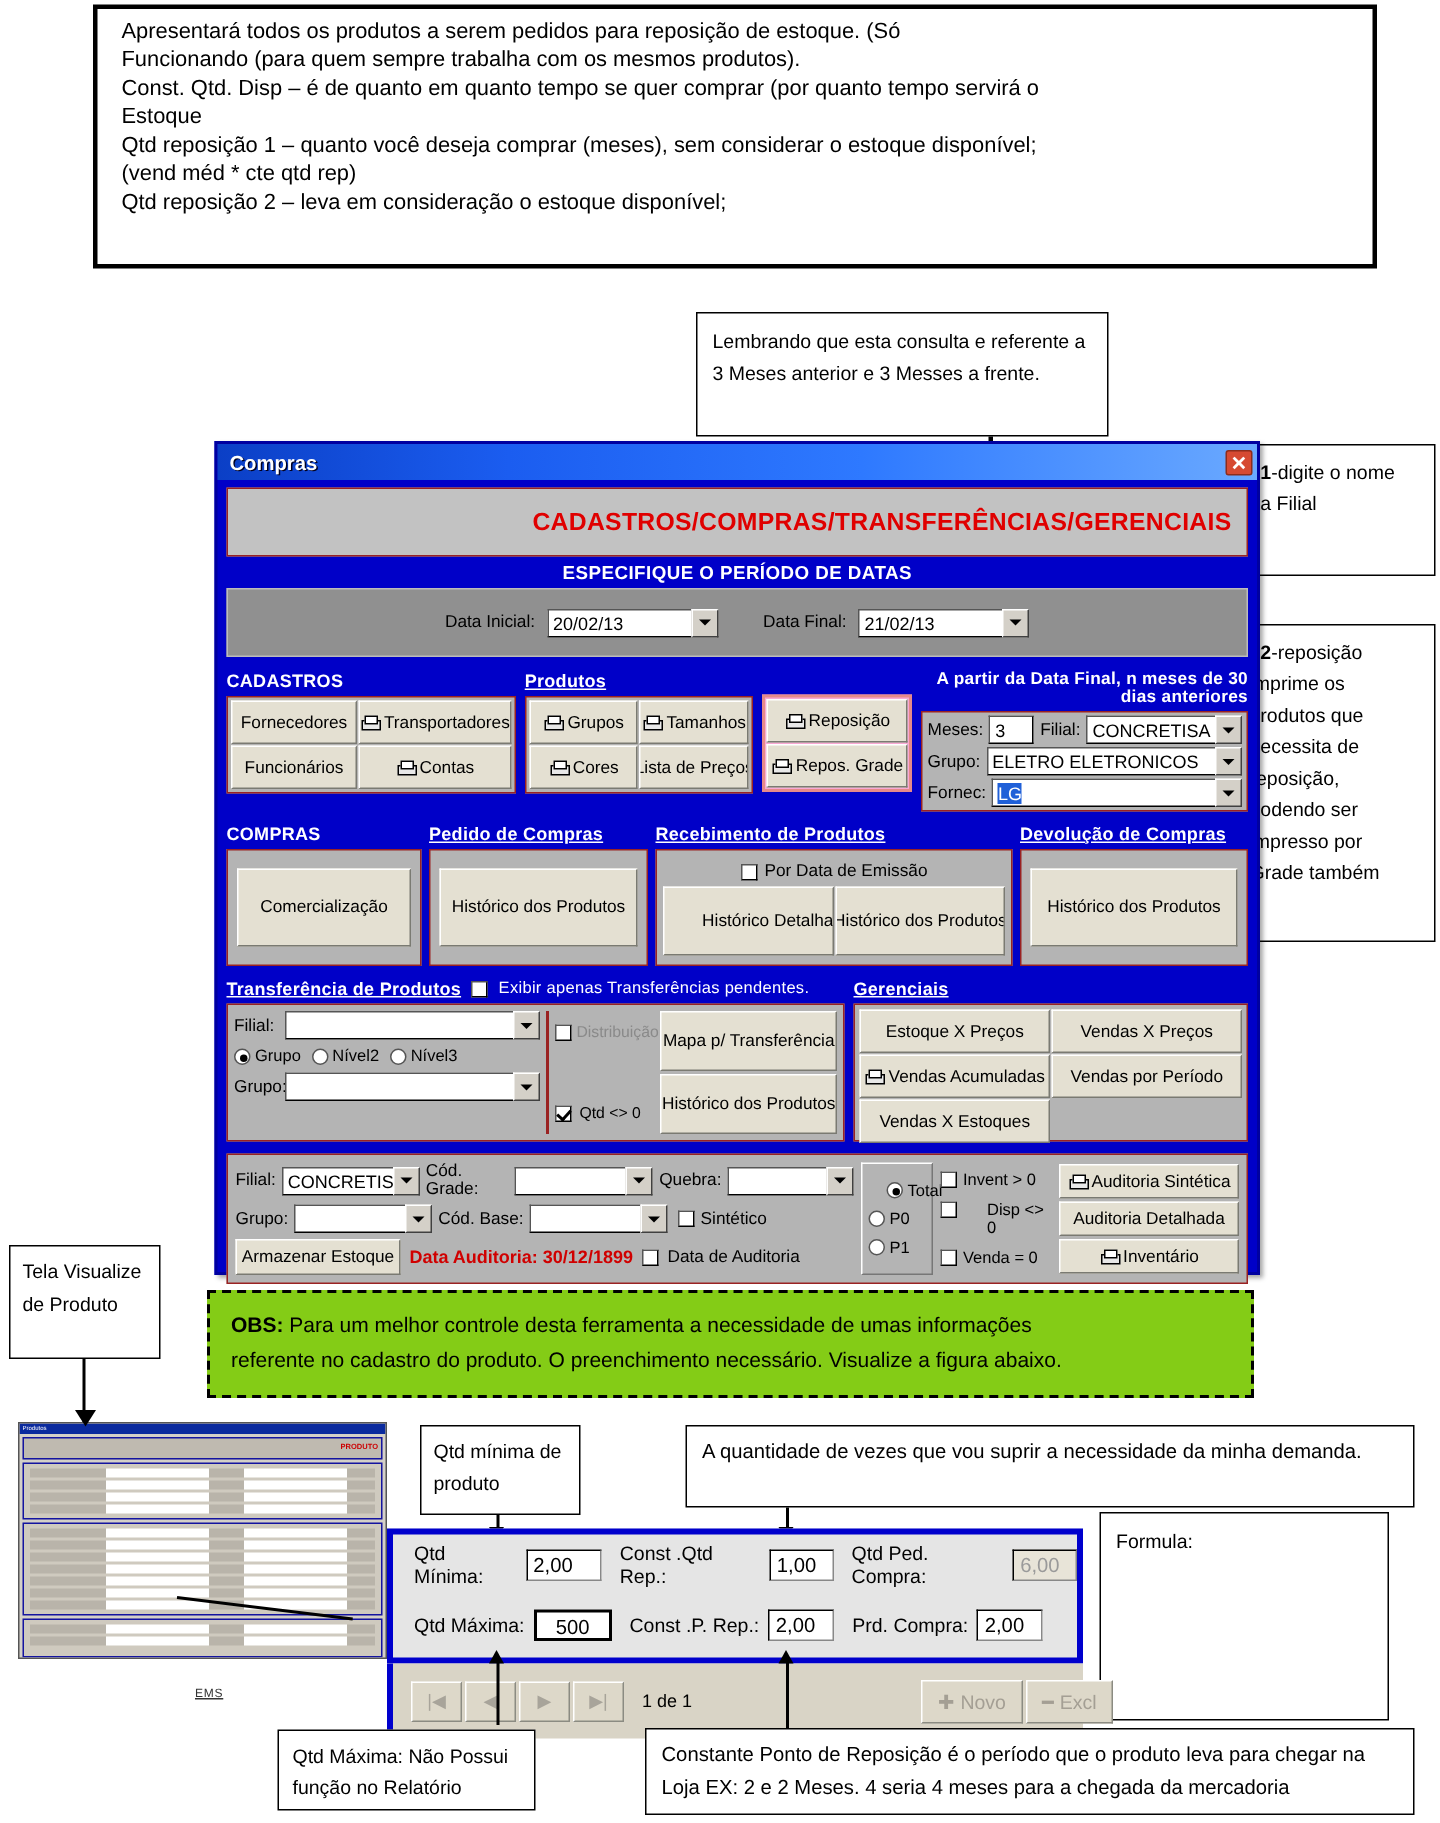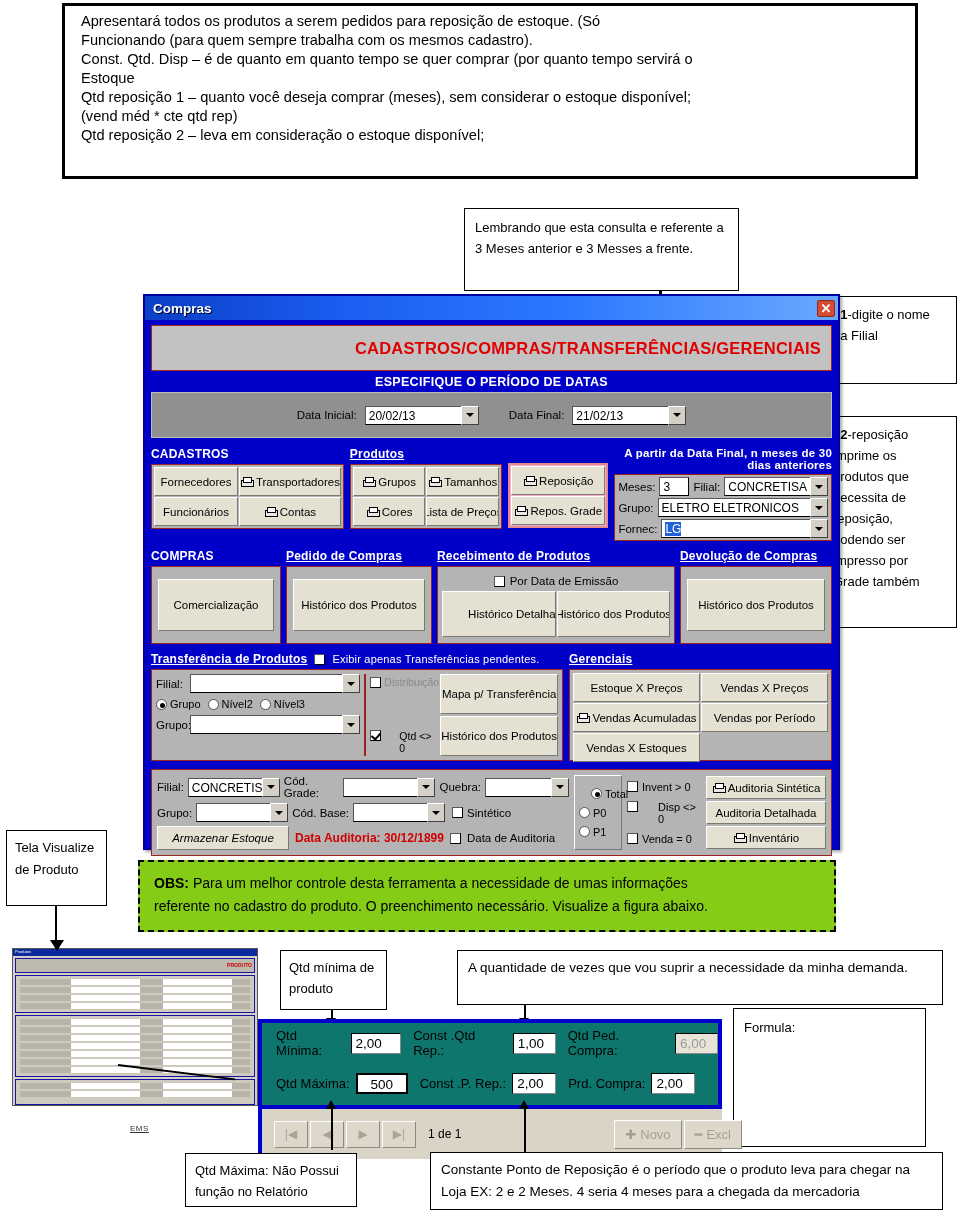--- a/index.html
+++ b/index.html
@@ -135,21 +135,21 @@
   #thumb {
     left:12px; top:948px; width:246px; height:158px;
     border:1px solid #555; background:#d4d0c8; overflow:hidden;
   }
   #thumb .tbar{ height:7px; background:#0a2a9e; color:#fff; font-size:4px; padding-left:2px;}
   #thumb .lnrow{ height:6px; margin:2px 3px; background:linear-gradient(to right,#b9b4aa 0 22%,#ffffff 22% 52%,#b9b4aa 52% 62%,#ffffff 62% 92%,#b9b4aa 92% 100%); }
 
   
   #prodform {
     left:258px; top:1019px; width:464px; height:90px;
-    background:#0f766e; border:4px solid #0000cd;
+    background:#e5e5e5; border:4px solid #0000cd;
   }
   #prodform .fr { display:flex; align-items:center; height:40px; padding-left:14px; gap:6px; }
   .flbl{ font-size:13px; }
   .fval{
     background:#fff; border:1px solid #000; border-right-color:#888; border-bottom-color:#888;
     height:21px; line-height:19px; font-size:13.5px; padding:0 4px;
   }
   .fval.dim{ color:#9a9a9a; background:#e8e4d8; }
   .fval.hl{ border:2px solid #000; text-align:center; }
 
@@ -171,21 +171,21 @@
     color:#a49f94; font-size:13px; padding:0 10px;
   }
 
   .dashbox{ border:2px dashed #000; background:#84cc16; }
 </style>
 </head>
 <body>
 
 <div class="abs" id="top-box">
   <div class="line">Apresentará todos os produtos a serem pedidos para reposição de estoque. (Só</div>
-  <div class="line">Funcionando (para quem sempre trabalha com os mesmos cadastro).</div>
+  <div class="line">Funcionando (para quem sempre trabalha com os mesmos produtos).</div>
   <div class="line">Const. Qtd. Disp – é de quanto em quanto tempo se quer comprar (por quanto tempo servirá o</div>
   <div class="line">Estoque</div>
   <div class="line">Qtd reposição 1 – quanto você deseja comprar (meses), sem considerar o estoque disponível;</div>
   <div class="line">(vend méd * cte qtd rep)</div>
   <div class="line">Qtd reposição 2 – leva em consideração o estoque disponível;</div>
 </div>
 
 <div class="abs callout" id="co-consulta" style="left:464px; top:208px; width:275px; height:83px; padding:8px 10px;">
   <div class="t">Lembrando que esta consulta e referente a 3 Meses anterior e 3 Messes a frente.</div>
 </div>
@@ -395,21 +395,21 @@
                     <i></i>
                   </span>
               </span>
             </div>
           </div>
           <div style="width:72px; display:flex; flex-direction:column; justify-content:center; gap:18px; font-size:10.5px; color:#8a8a8a; border-left:2px solid #9a2222; padding-left:4px;">
             <div style="display:flex; align-items:center; gap:3px;">
               <span class="chk"></span>
               <span>Distribuição</span>
             </div>
-            <div style="display:flex; align-items:flex-start; gap:18px; color:#000;margin-top:24px;">
+            <div style="display:flex; align-items:flex-end; gap:5px; color:#000;margin-top:24px;">
               <span class="chk on"></span>
               <span>Qtd &lt;&gt; 0</span>
             </div>
           </div>
           <div style="flex:1; display:flex; flex-direction:column; gap:2px;">
             <div class="gbtn" style="height:40px;">Mapa p/ Transferência</div>
             <div class="gbtn" style="height:40px;">Histórico dos Produtos</div>
           </div>
         </div>
       </div>
@@ -467,21 +467,21 @@
           <span class="combo">
             <span class="tbox" style="width:74px;"></span>
             <span class="arrowbtn">
                 <i></i>
               </span>
           </span>
           <span class="chk" style="margin-left:3px;"></span>
           <span class="lbl">Sintético</span>
         </div>
         <div style="display:flex; align-items:center; gap:6px;">
-          <div class="gbtn" style="width:132px; height:24px;font-style:italic;">Armazenar Estoque</div>
+          <div class="gbtn" style="width:110px; height:24px;">Armazenar Estoque</div>
           <span style="color:#d00000; font-weight:bold; font-size:12px;">Data Auditoria: 30/12/1899</span>
           <span class="chk"></span>
           <span class="lbl">Data de Auditoria</span>
         </div>
       </div>
 
       <div style="width:48px; border:1px solid #fff; border-right-color:#777; border-bottom-color:#777; display:flex; flex-direction:column; justify-content:center; gap:7px; padding-left:4px; font-size:11px;">
         <div style="display:flex;align-items:center;gap:3px;padding-left:12px;">
             <span class="radio on"></span>
             <span>Total</span>

